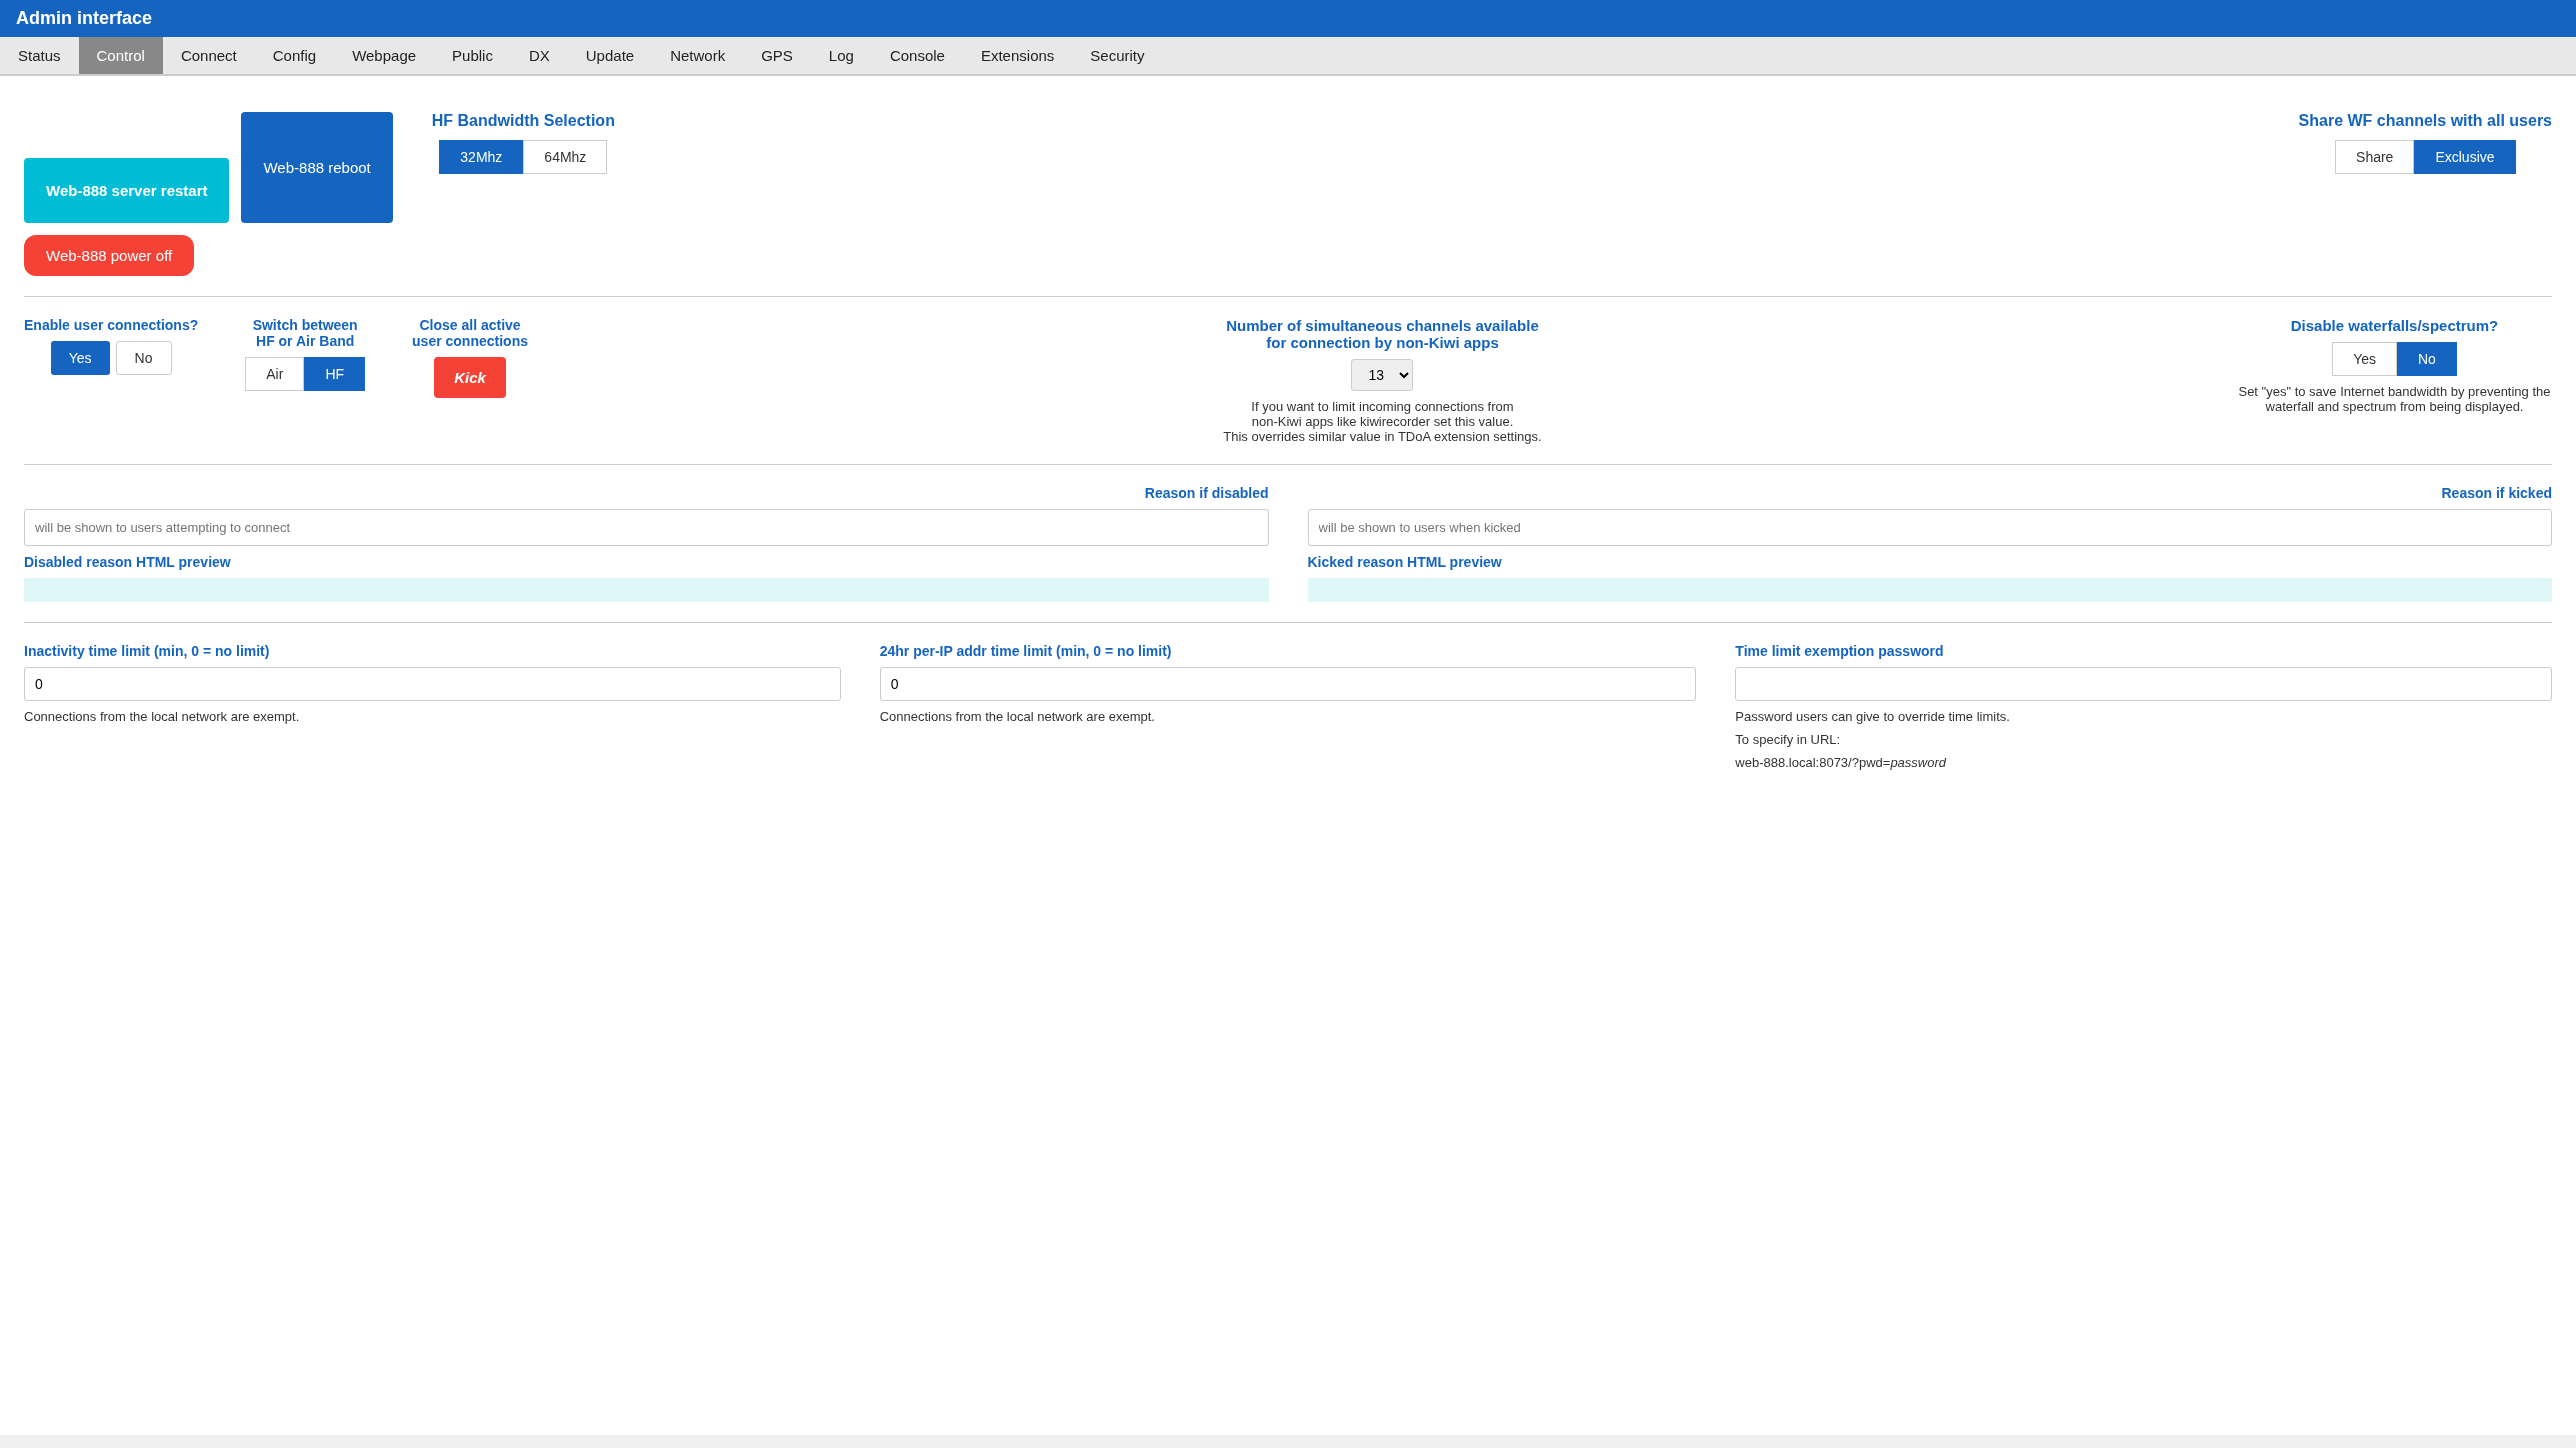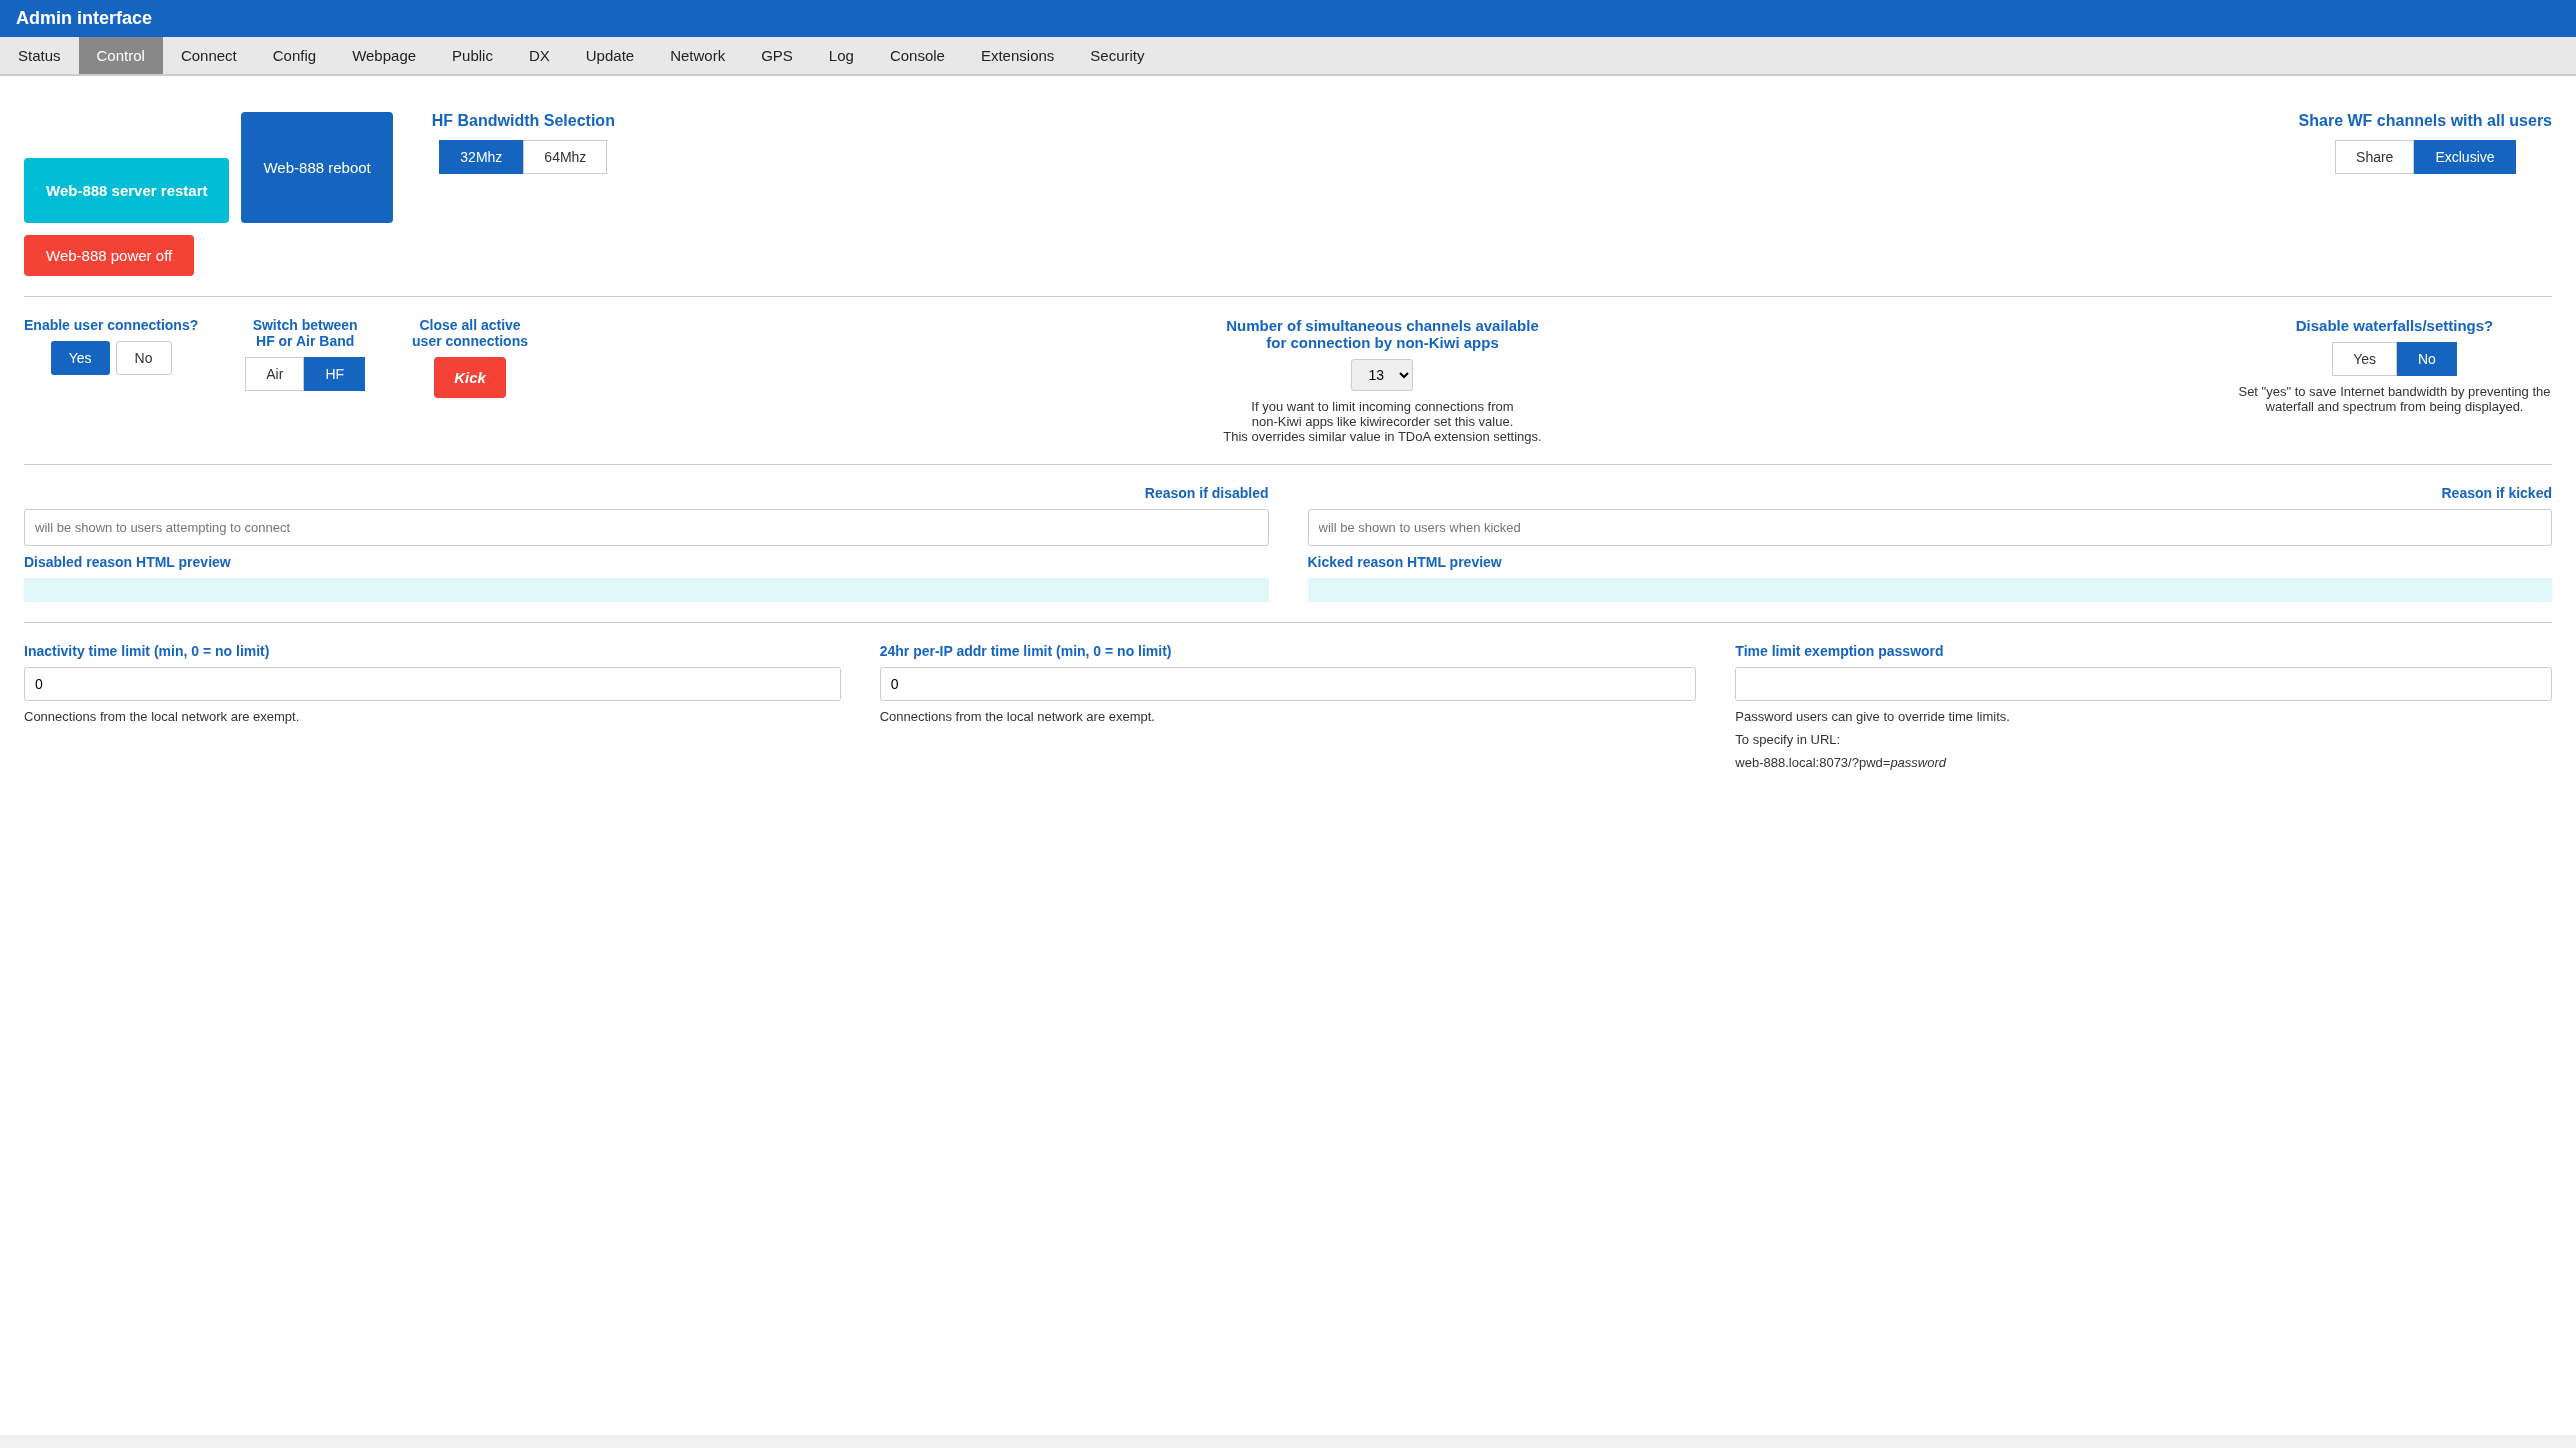--- a/index.html
+++ b/index.html
@@ -75,21 +75,21 @@
       font-size: 15px;
       border-radius: 4px;
       cursor: pointer;
     }
     .btn-poweroff {
       background: #F44336;
       color: white;
       border: none;
       padding: 12px 22px;
       font-size: 15px;
-      border-radius: 4px;
+      border-radius: 12px;
       cursor: pointer;
     }
 
     .top-row-buttons {
       display: flex;
       gap: 12px;
     }
 
     
     .hf-bandwidth {
@@ -407,21 +407,21 @@
           <option>12</option><option>14</option><option>15</option>
         </select>
         <div class="channels-desc">
           <span>If you want to limit incoming connections from</span><br>
           <span>non-Kiwi apps like kiwirecorder set this value.</span><br>
           <span>This overrides similar value in TDoA extension settings.</span>
         </div>
       </div>
 
       <div class="waterfall-block">
-        <div class="waterfall-title">Disable waterfalls/settings?</div>
+        <div class="waterfall-title">Disable waterfalls/spectrum?</div>
         <div class="btn-group">
           <button class="btn-group-item">Yes</button>
           <button class="btn-group-item active">No</button>
         </div>
         <div class="waterfall-desc">Set "yes" to save Internet bandwidth by preventing the waterfall and spectrum from being displayed.</div>
       </div>
 
     </div>
   </div>
 

